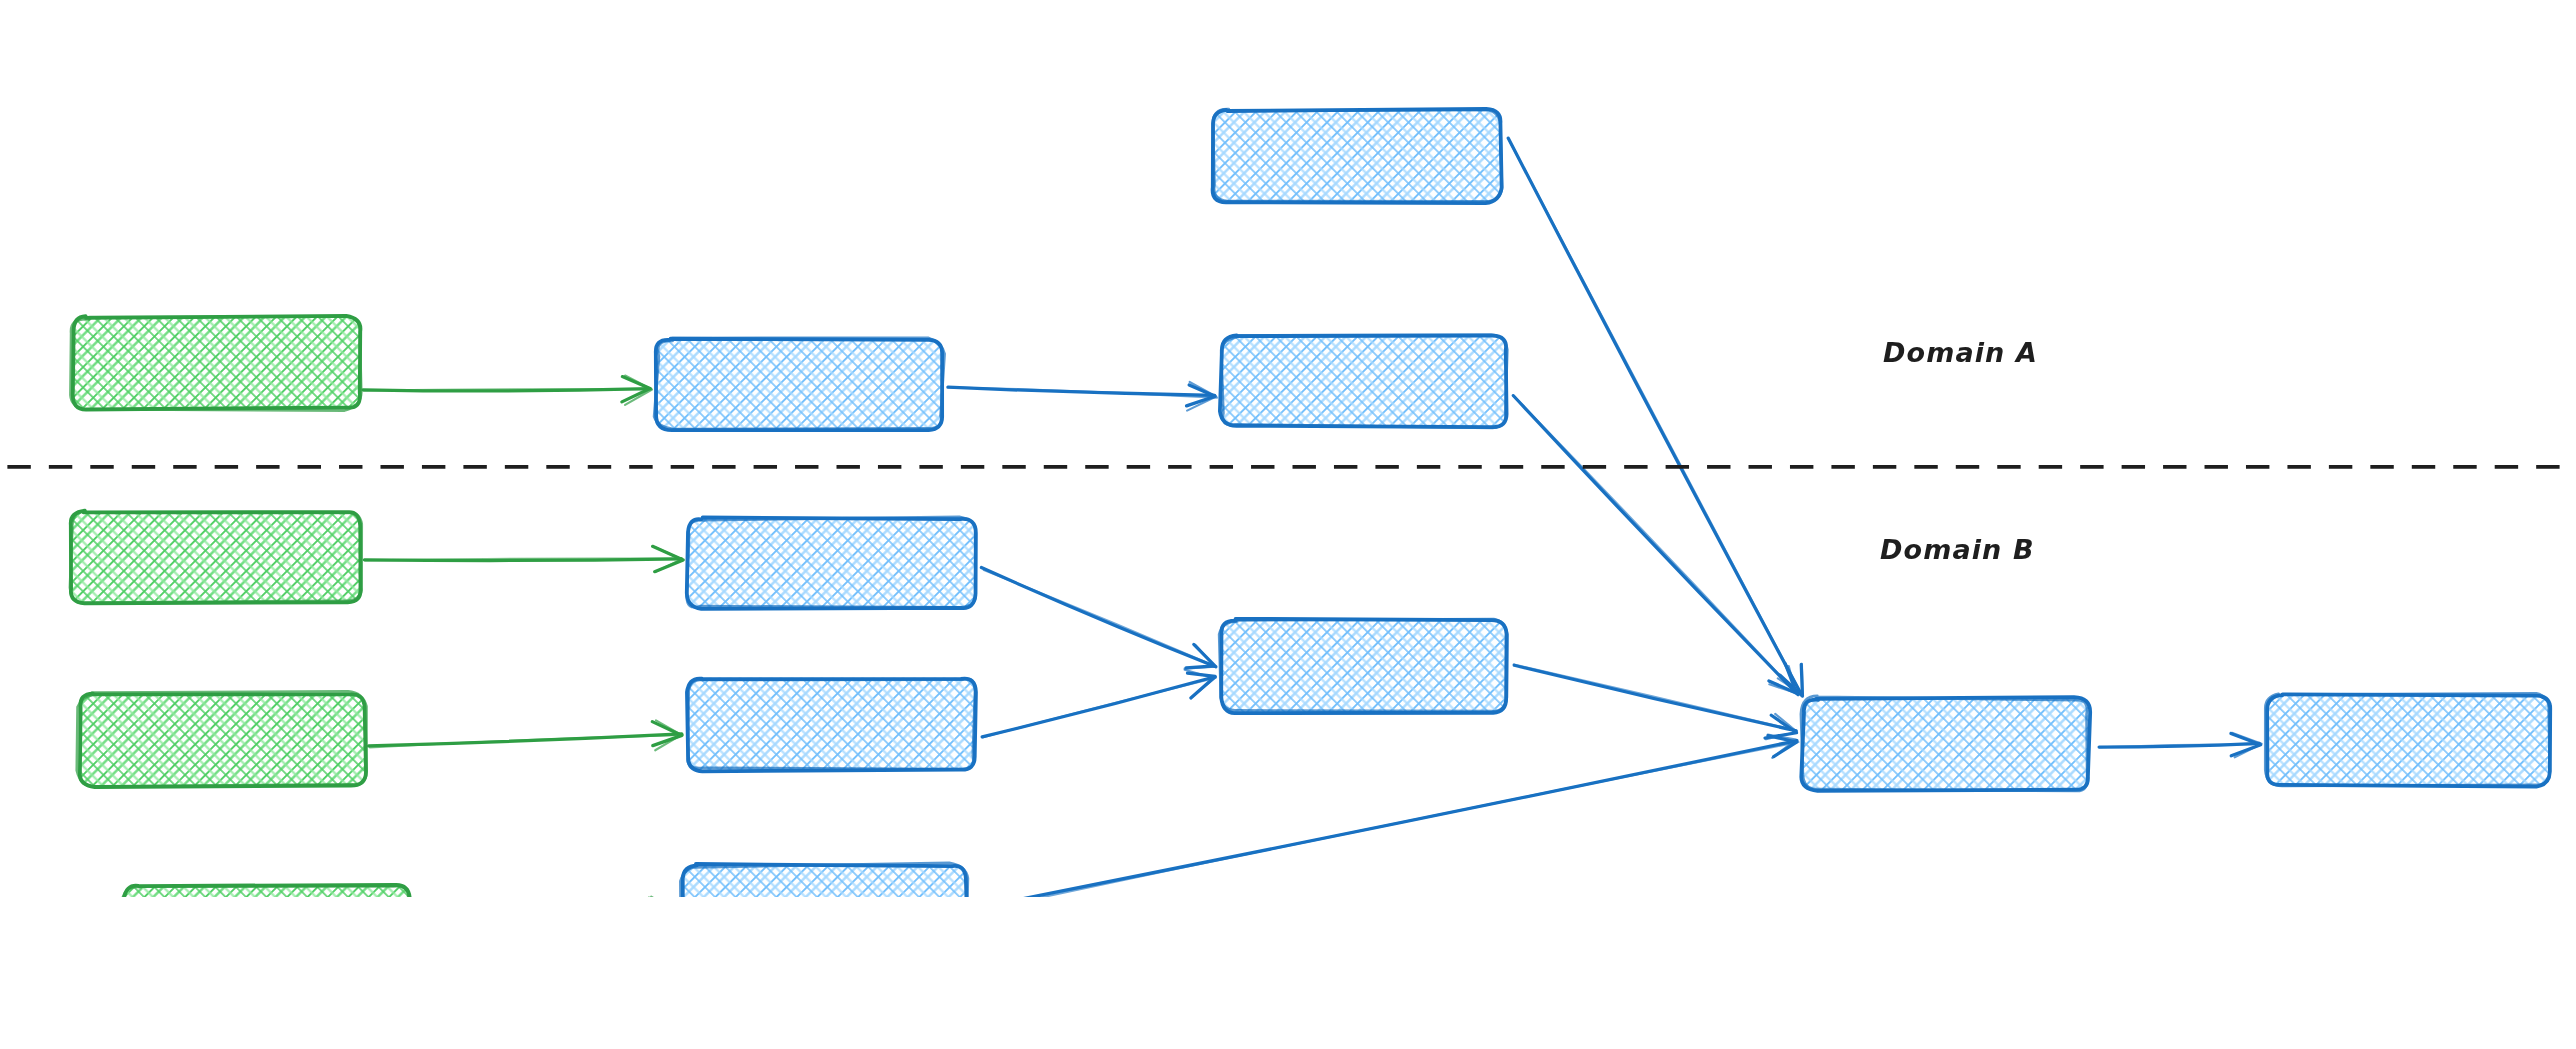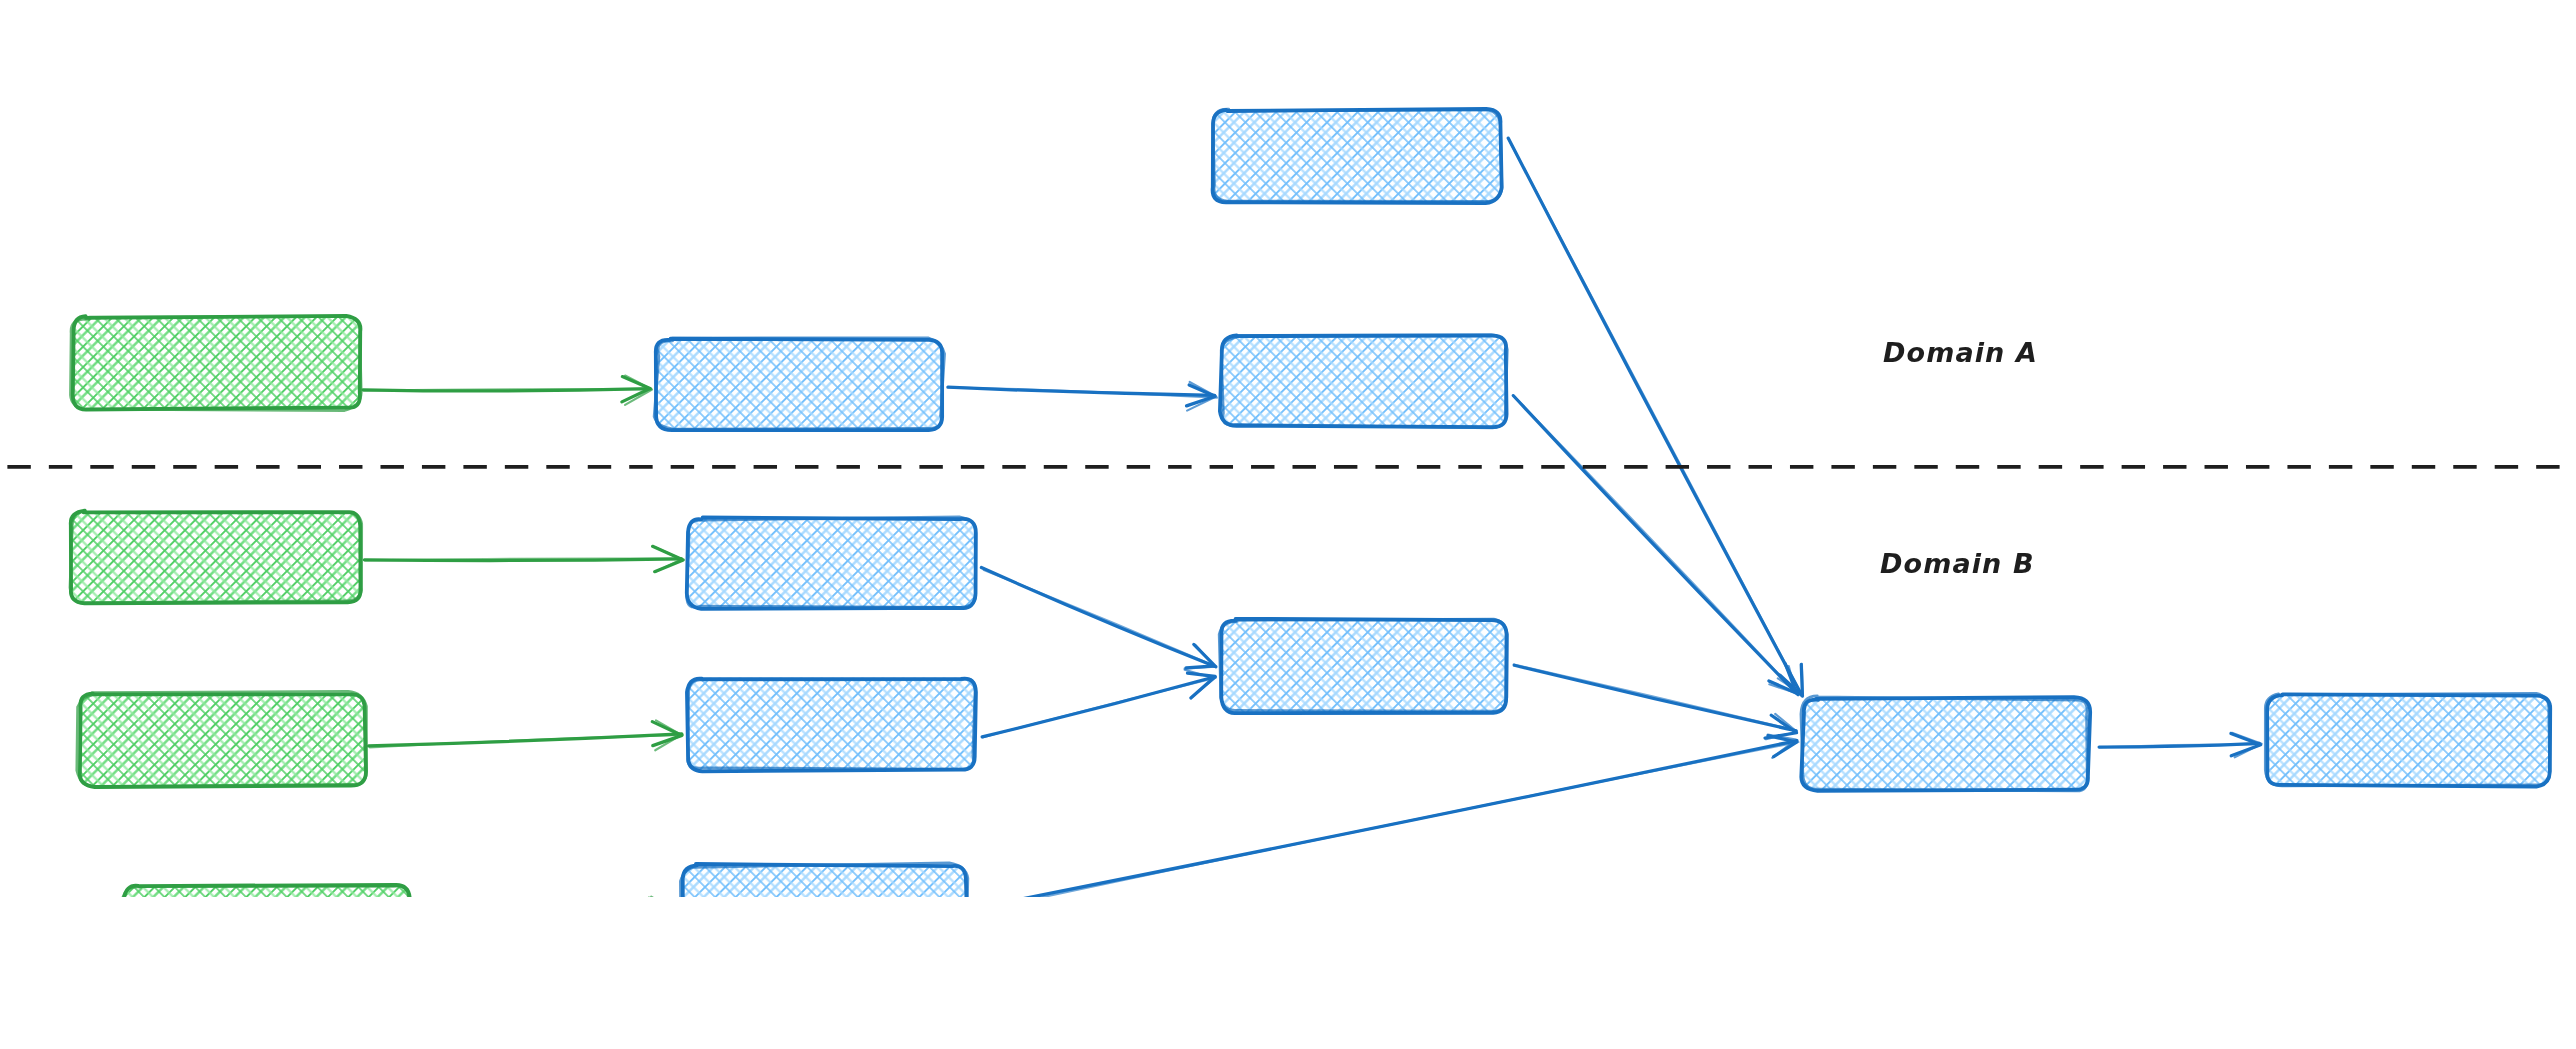--- a/index.html
+++ b/index.html
@@ -31,21 +31,21 @@
     font-family: "DejaVu Sans", sans-serif;
     font-size: 27px;
     font-weight: 600;
     font-style: italic;
     letter-spacing: 1.1px;
     color: #1e1e1e;
     white-space: nowrap;
     user-select: none;
   }
   #domain-label-a { left: 1883px; top: 337px; }
-  #domain-label-b { left: 1880px; top: 548px; }
+  #domain-label-b { left: 1880px; top: 534px; }
 </style>
 </head>
 <body>
 
 <div id="canvas-root">
 
   <svg id="diagram-svg" viewBox="0 0 2858 1164" xmlns="http://www.w3.org/2000/svg">
     <defs>
       <pattern id="hatch-green" width="16" height="16" patternUnits="userSpaceOnUse" patternTransform="rotate(45)">
         <rect width="16" height="16" fill="#ffffff"></rect>

